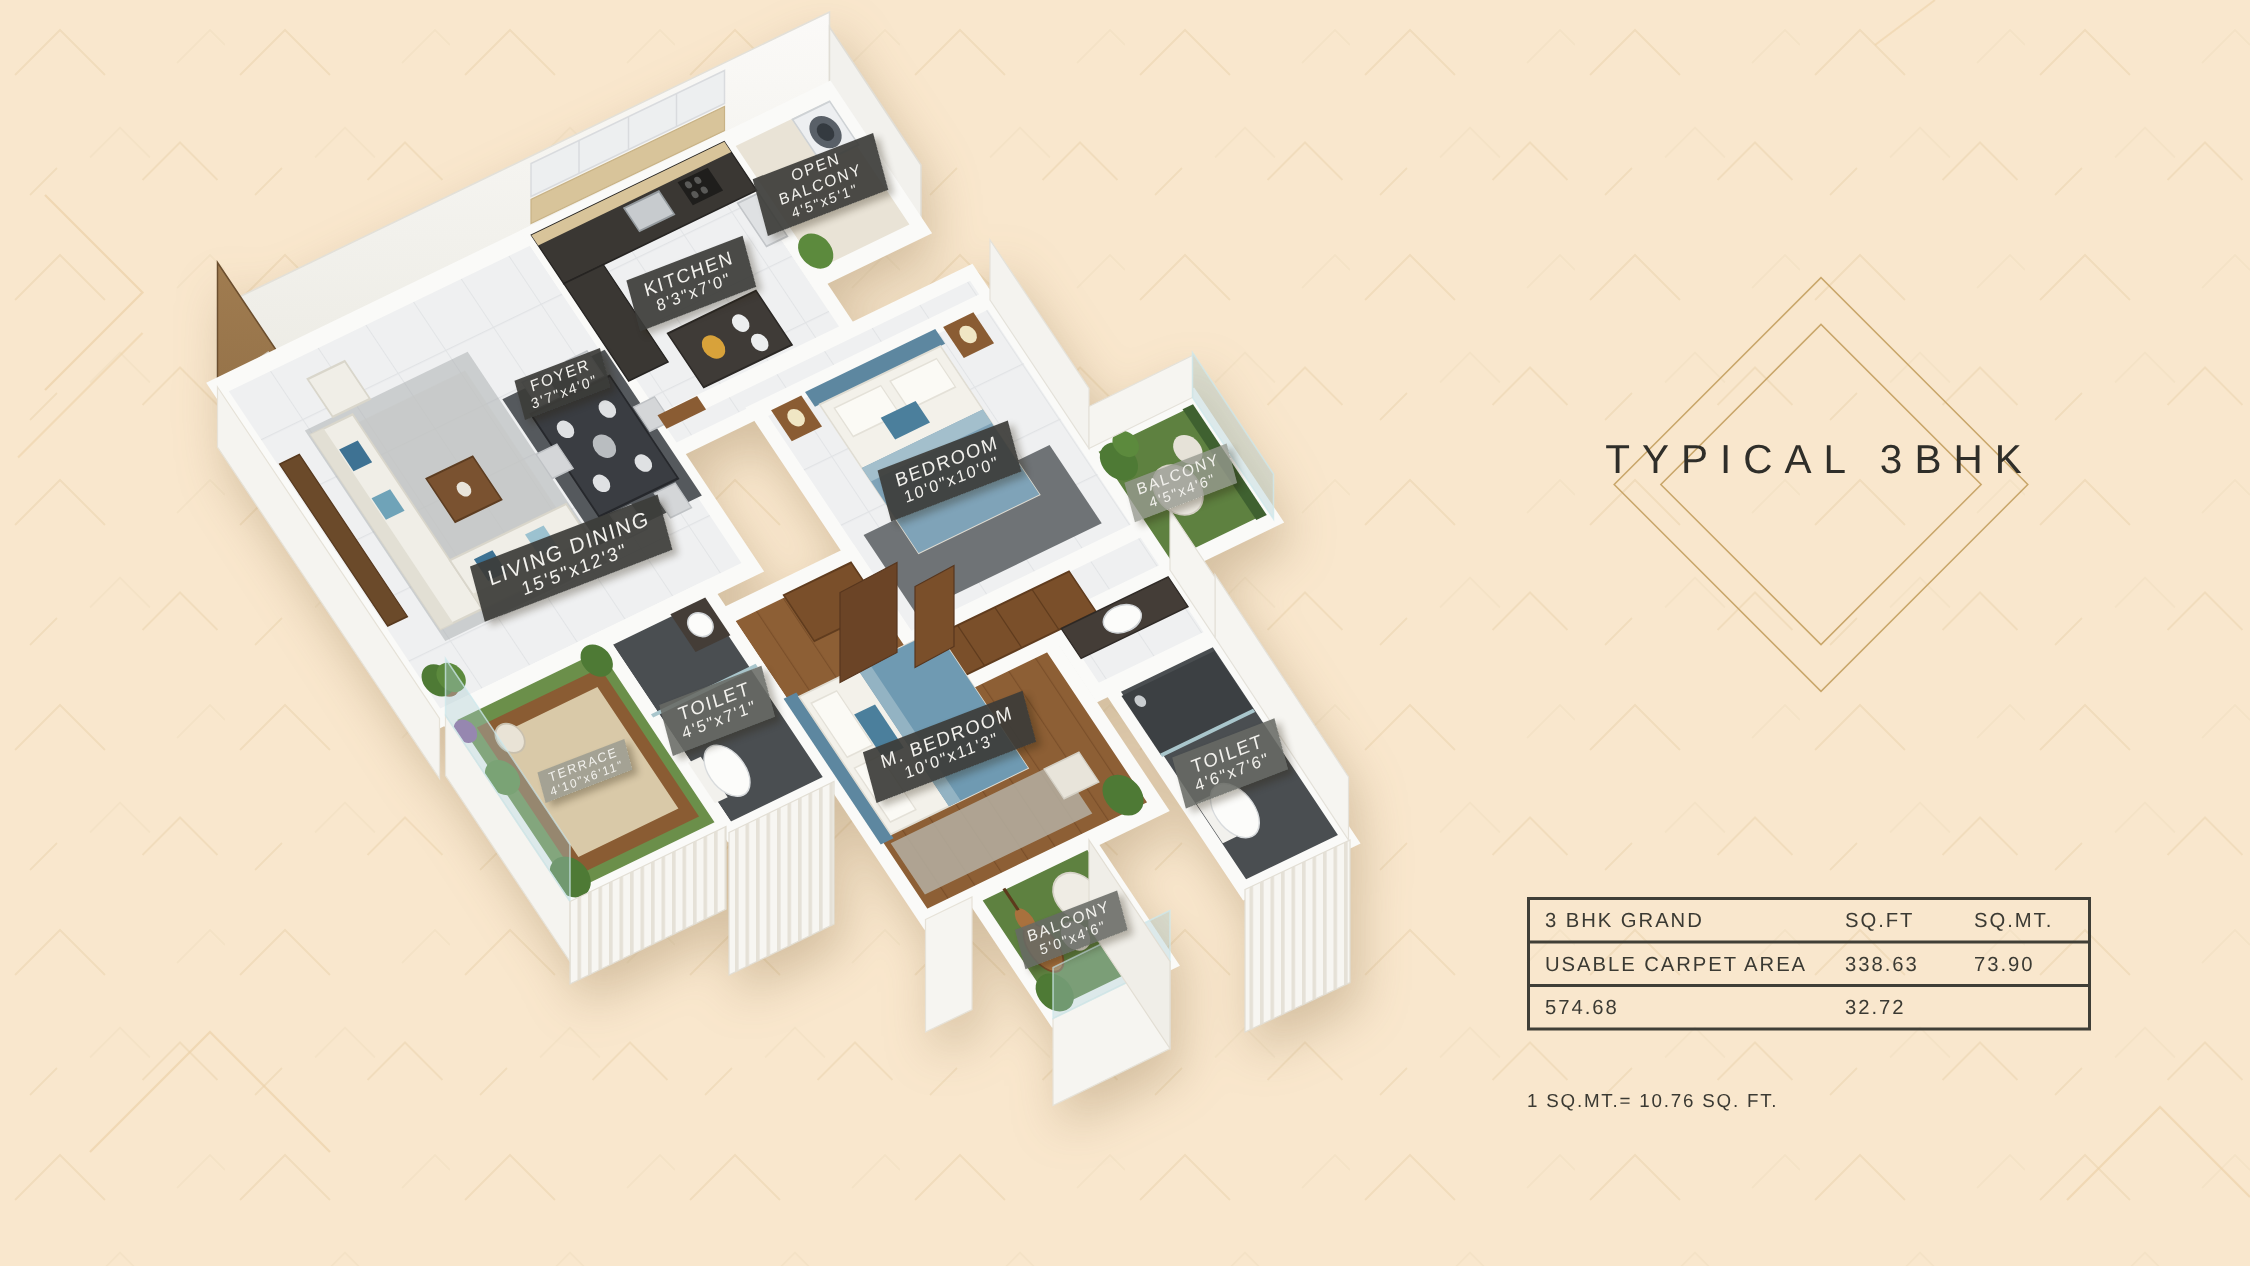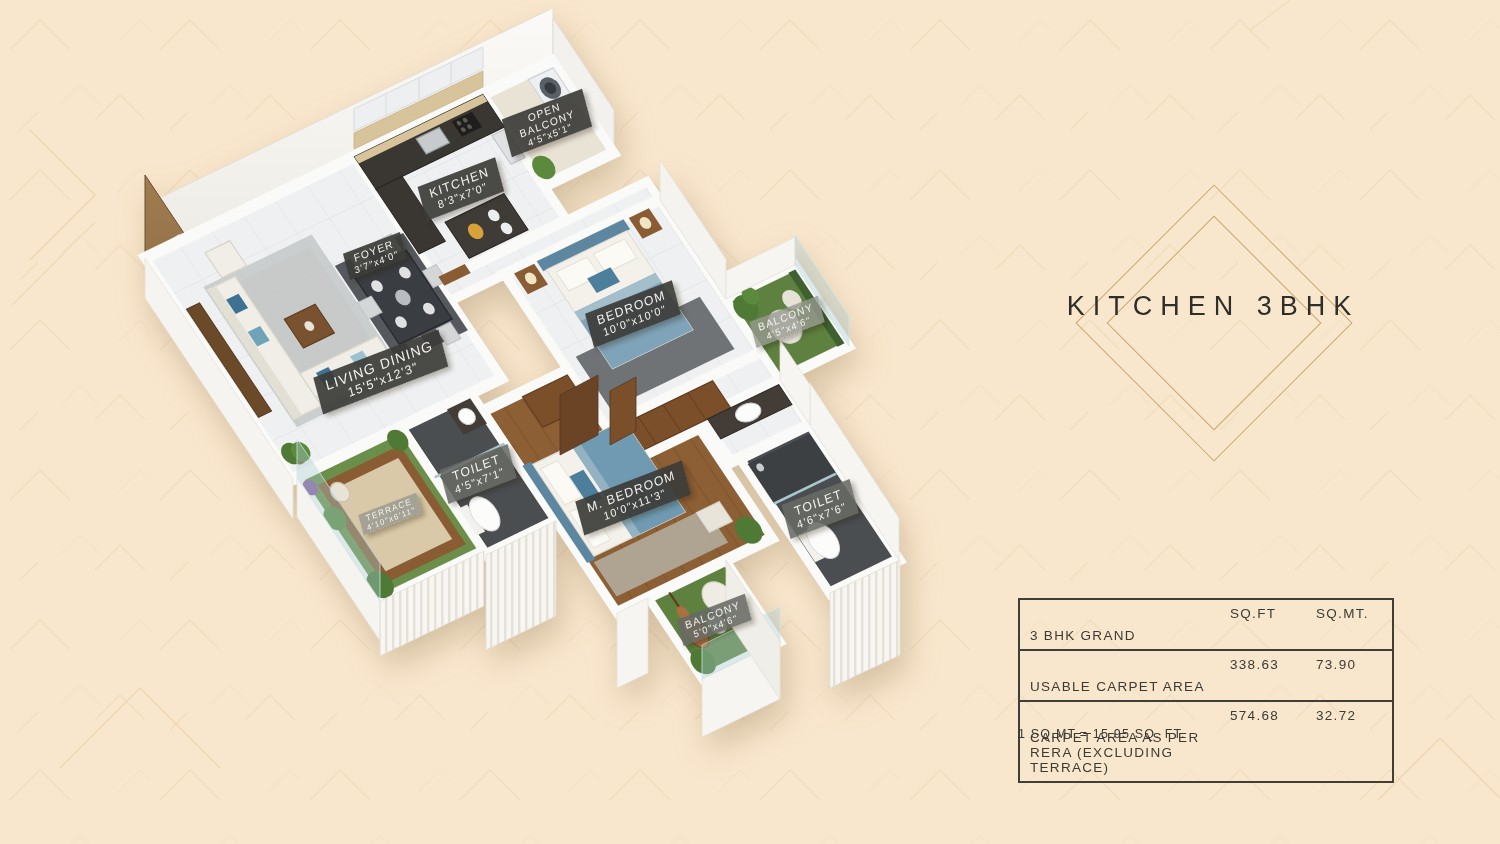--- a/index.html
+++ b/index.html
@@ -51,21 +51,21 @@
     position:absolute;left:1018px;top:598px;width:372px;z-index:2;
     border:2px solid #403f37;color:#3b3a33;
     font-size:13.5px;letter-spacing:1.3px;
   }
   .trow{
     display:grid;grid-template-columns:1fr 86px 72px;
     padding:6px 4px 6px 10px;align-items:start;
     border-bottom:2px solid #403f37;
   }
   .trow:last-child{border-bottom:none;}
-  .trow .c1{padding-right:6px;margin-top:22px;}
+  .trow .c1{padding-right:6px;}
   .footnote{
     position:absolute;left:1018px;top:727px;z-index:2;
     color:#3b3a33;font-size:12.5px;letter-spacing:1.2px;
   }
 </style>
 </head>
 <body>
 
 <svg class="layer" width="1500" height="844">
   <defs>
@@ -359,33 +359,32 @@
   </div>
   <div class="plate sm mid" style="left:714px;top:620px">
     <div class="nm">BALCONY</div>
     <div class="dm">5'0"x4'6"</div>
   </div>
 </div>
 
 <div id="diamond-outer" class="diamond"></div>
 <div id="diamond-inner" class="diamond"></div>
 <div class="title-block">
-  <div>KITCHEN 3BHK</div>
+  <div>TYPICAL 3BHK</div>
 </div>
 
 <div class="area-table">
   <div class="trow">
     <div class="c1">3 BHK GRAND</div>
     <div>SQ.FT</div>
     <div>SQ.MT.</div>
   </div>
   <div class="trow">
     <div class="c1">USABLE CARPET AREA</div>
     <div>338.63</div>
     <div>73.90</div>
   </div>
   <div class="trow">
-    <div class="c1">CARPET AREA AS PER RERA (EXCLUDING TERRACE)</div>
     <div>574.68</div>
     <div>32.72</div>
   </div>
 </div>
-<div class="footnote">1 SQ.MT.= 15.95 SQ. FT.</div>
+<div class="footnote">1 SQ.MT.= 10.76 SQ. FT.</div>
 
 </body></html>

